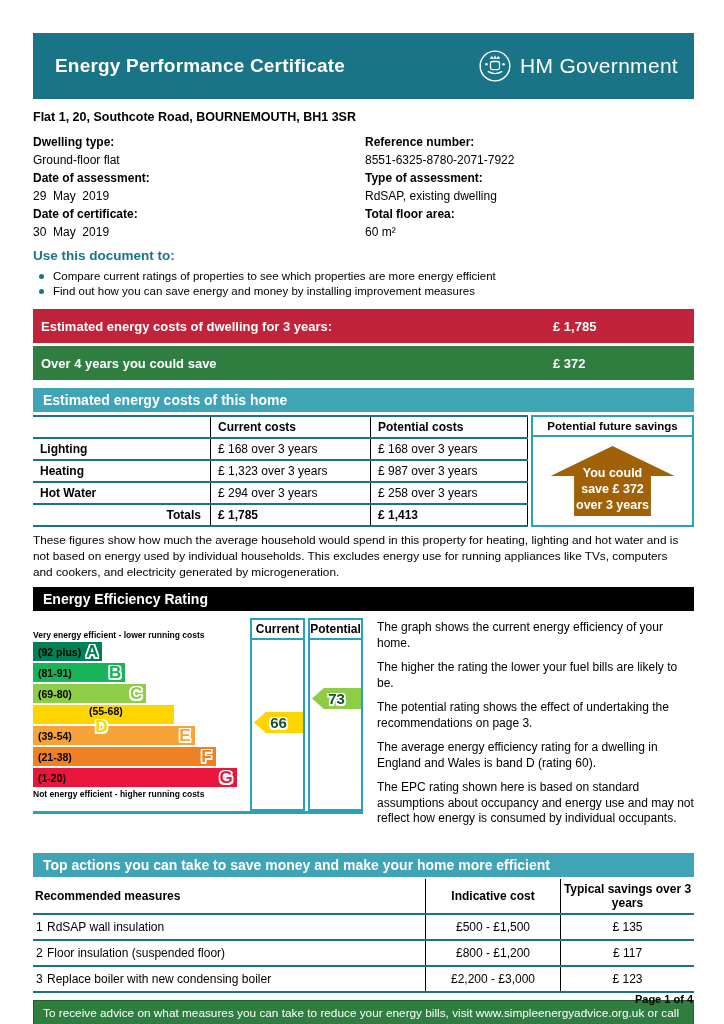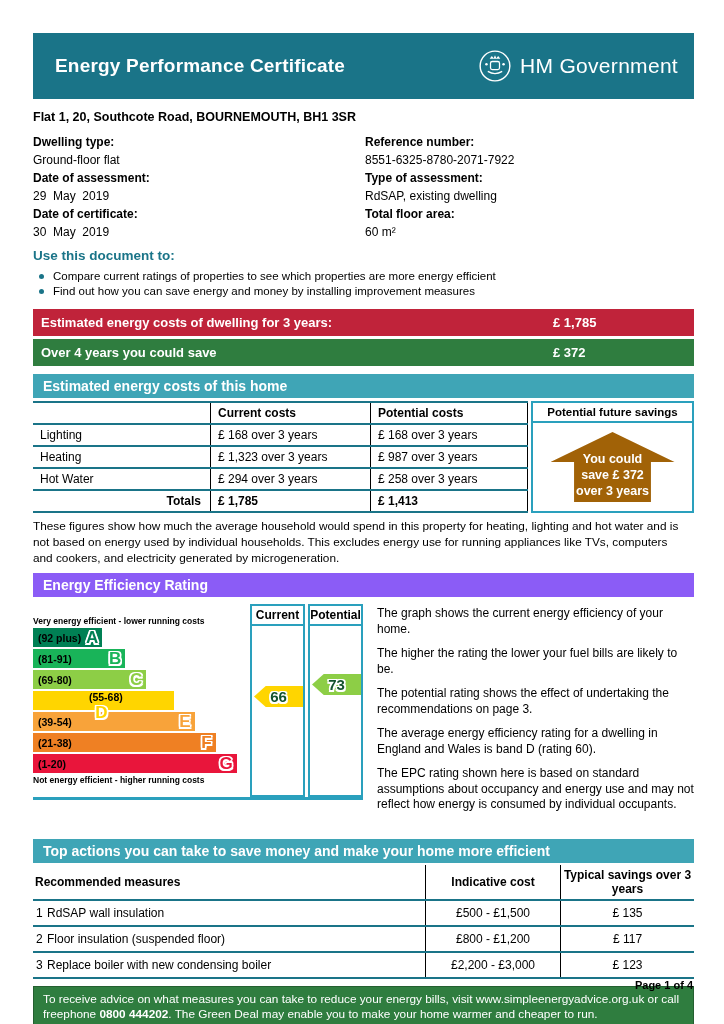--- a/index.html
+++ b/index.html
@@ -30,38 +30,38 @@
   .right .dlabel { width:127px; }
   .dvalue { white-space:pre-wrap; }
 
   
   .use-head { color:#1a7488; font-weight:bold; font-size:13.5px; margin:2px 0 6px; }
   .bullets { margin-bottom:10px; }
   .bullet { display:flex; align-items:flex-start; line-height:15px; font-size:11.5px; }
   .dot { width:5px; height:5px; border-radius:50%; background:#1a7488; margin:5px 9px 0 6px; flex:none; }
 
   
-  .banner { display:flex; height:27px; margin-bottom:3px; color:#fff; font-weight:bold; font-size:13px; }
+  .banner { display:flex; height:34px; margin-bottom:3px; color:#fff; font-weight:bold; font-size:13px; }
   .banner .blabel { flex:1; display:flex; align-items:center; padding-left:8px; }
   .banner .bvalue { width:149px; margin-left:3px; display:flex; align-items:center; padding-left:8px; }
   .banners { margin-bottom:8px; }
 
   
   .section-head { height:24px; color:#fff; font-weight:bold; font-size:14px;
                   display:flex; align-items:center; padding-left:10px; }
 
   
   .costs-wrap { display:flex; margin-top:3px; }
   .cost-table { width:495px; border-top:2px solid #1a7488; }
   .crow { display:grid; grid-template-columns:177px 160px 158px; border-bottom:2px solid #1a7488; }
   .crow > div { height:20px; line-height:20px; padding-left:7px; }
   .crow > div:nth-child(2), .crow > div:nth-child(3) { border-left:1px solid #000; }
   .crow > div:nth-child(3) { border-right:1px solid #000; }
   .crow.head > div { font-weight:bold; }
-  .crow .rowlabel { font-weight:normal; }
+  .crow .rowlabel { font-weight:bold; }
   .crow.totals > div { font-weight:bold; }
   .crow.totals .rowlabel { text-align:right; padding-right:9px; }
   .savings-box { width:163px; margin-left:3px; border:2px solid #2aa0bd; display:flex; flex-direction:column; }
   .savings-head { border-bottom:2px solid #2aa0bd; font-weight:bold; font-size:11.5px;
                   text-align:center; padding:3px 0 3px; }
   .savings-body { flex:1; display:flex; align-items:center; justify-content:center; }
   .house { width:124px; height:70px; position:relative; color:#fff;
            clip-path:polygon(50% 0,100% 43%,81% 43%,81% 100%,19% 100%,19% 43%,0 43%); }
   .house-text { position:absolute; inset:0; display:flex; flex-direction:column;
                 justify-content:flex-end; align-items:center; padding-bottom:3px;
@@ -227,21 +227,21 @@
             <span>You could</span>
             <span>save £ 372</span>
             <span>over 3 years</span>
           </div>
         </div>
       </div>
     </div>
   </div>
   <div class="note">These figures show how much the average household would spend in this property for heating, lighting and hot water and is not based on energy used by individual households. This excludes energy use for running appliances like TVs, computers and cookers, and electricity generated by microgeneration.</div>
 
-  <div class="section-head sect-teal" style="margin-top: 7px; background: #8b5cf6;">Energy Efficiency Rating</div>
+  <div class="section-head sect-teal" style="margin-top: 7px; background: #000000;">Energy Efficiency Rating</div>
   <div class="rating-wrap">
     <div class="chart">
       <div class="bands-area">
         <div class="scale-label top">Very energy efficient - lower running costs</div>
         <div class="band-bar" style="width: 33%; background: rgb(0, 128, 84);">
           <span class="band-range">(92 plus)</span>
           <span class="band-letter" style="color: rgb(0, 128, 84);">A</span>
         </div>
         <div class="band-bar" style="width: 44%; background: rgb(25, 180, 89);">
           <span class="band-range">(81-91)</span>
@@ -264,21 +264,21 @@
           <span class="band-letter" style="color: rgb(239, 128, 35);">F</span>
         </div>
         <div class="band-bar" style="width: 97%; background: rgb(233, 21, 59);">
           <span class="band-range">(1-20)</span>
           <span class="band-letter" style="color: rgb(233, 21, 59);">G</span>
         </div>
         <div class="scale-label bottom">Not energy efficient - higher running costs</div>
       </div>
       <div class="rating-col">
         <div class="rating-col-head">Current</div>
-        <div class="rating-arrow" style="background: rgb(255, 213, 0); top: 80px;">
+        <div class="rating-arrow" style="background: rgb(255, 213, 0); top: 92px;">
           <span>66</span>
         </div>
       </div>
       <div class="rating-col">
         <div class="rating-col-head">Potential</div>
         <div class="rating-arrow" style="background: rgb(141, 206, 70); top: 68px;">
           <span>73</span>
         </div>
       </div>
     </div>

